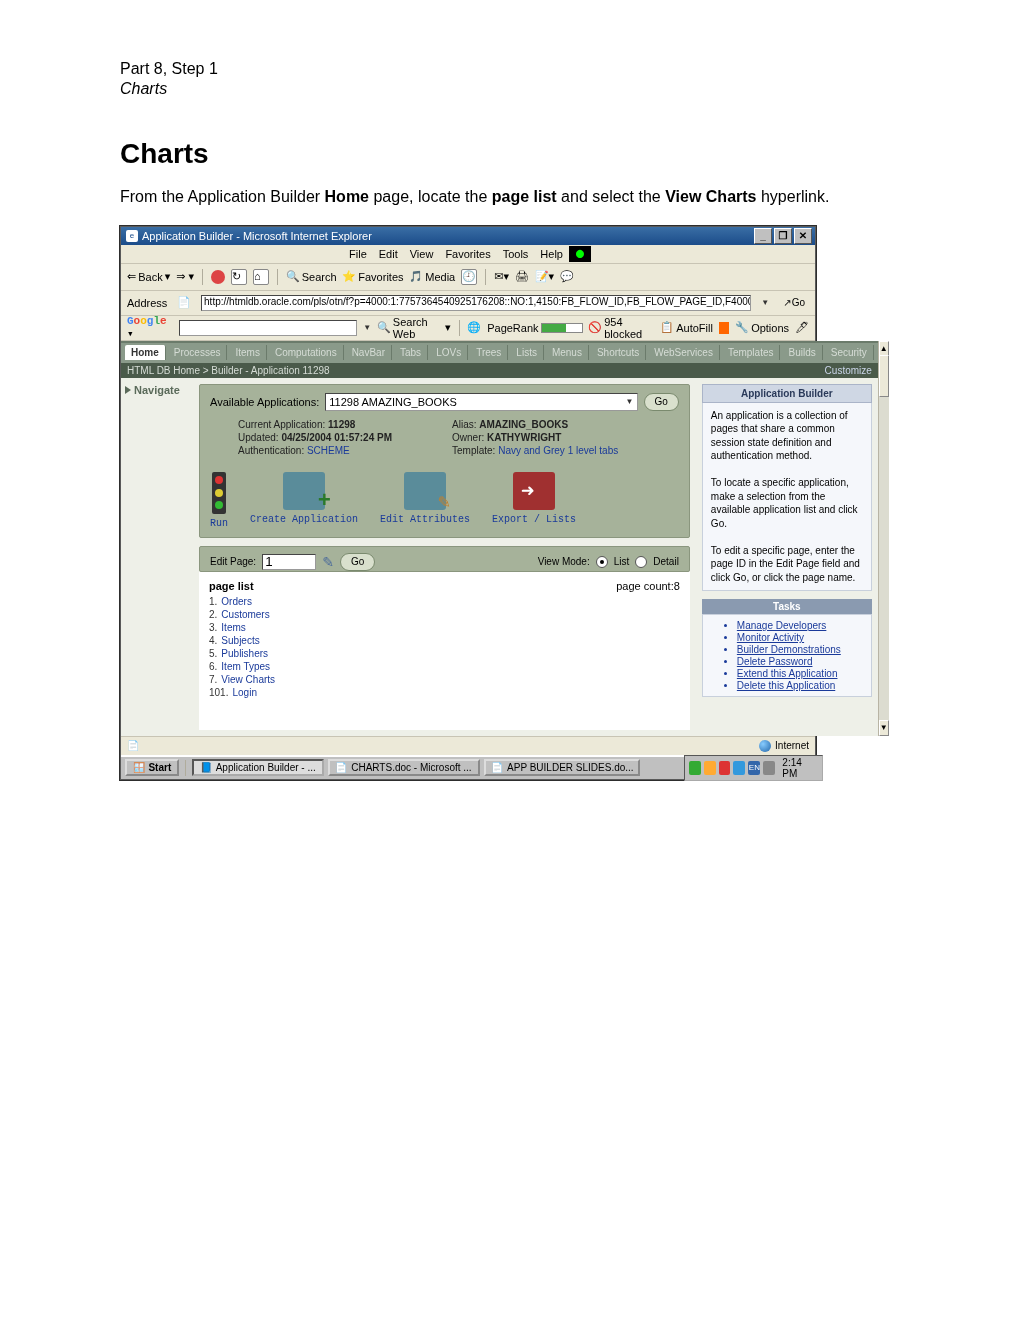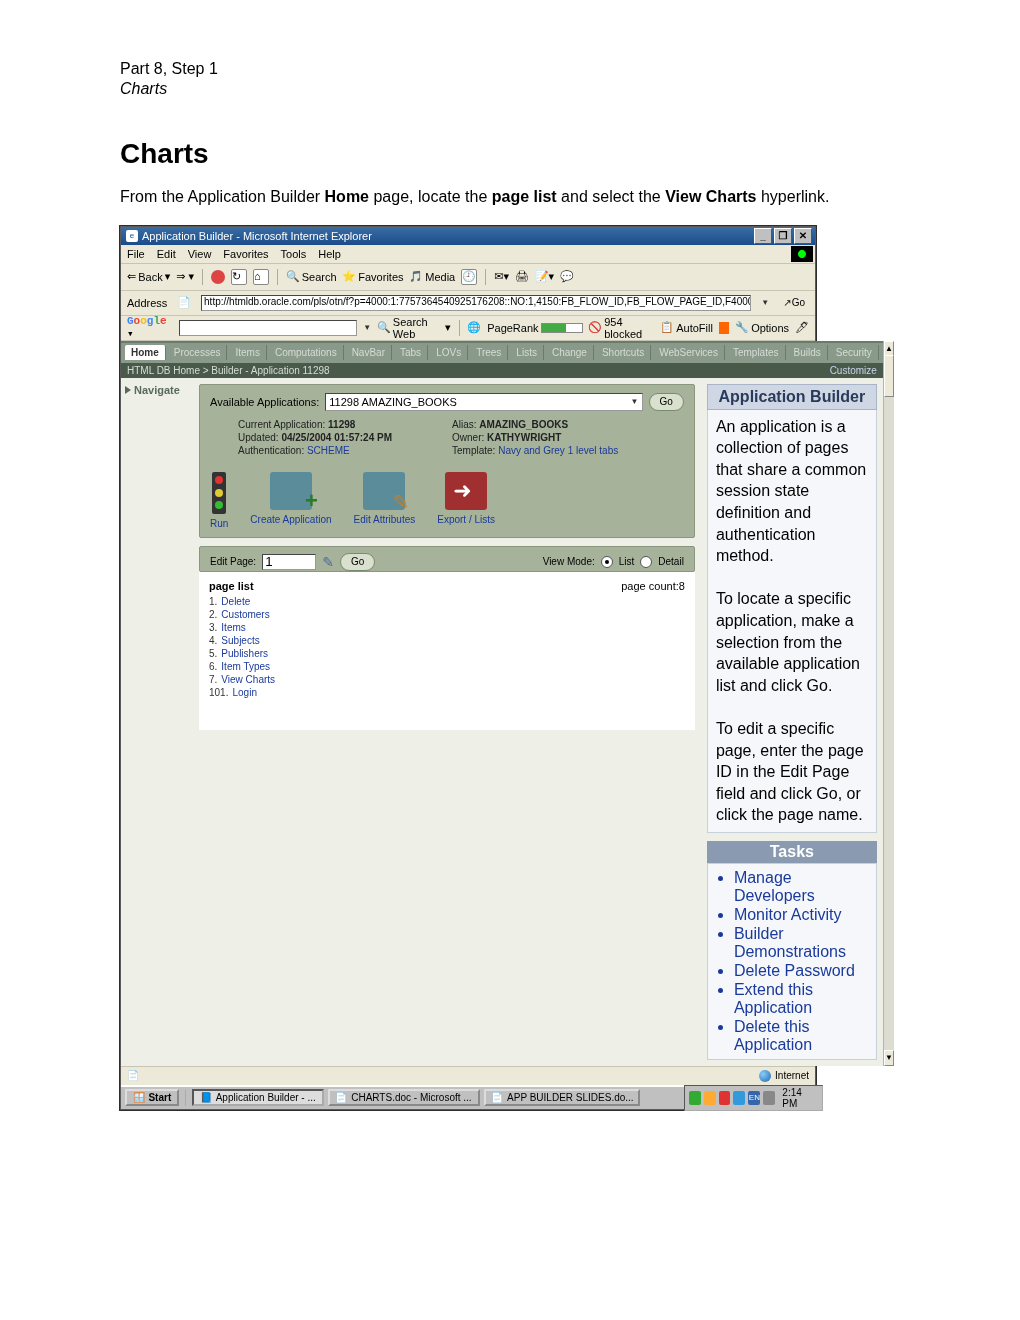--- a/index.html
+++ b/index.html
@@ -56,21 +56,21 @@
     width:12px;height:12px;background:#fff;border-radius:2px;
     display:inline-flex;align-items:center;justify-content:center;font-size:8px;color:#1b4c8a;
   }
   .win-btns { display:flex; gap:2px;}
   .win-btn {
     width:16px;height:14px;background:#c0c0c0;border:1px solid #fff;border-right-color:#555;border-bottom-color:#555;
     display:flex;align-items:center;justify-content:center;font-size:10px;font-weight:bold;color:#000;
   }
   .win-btn.close{background:#c0c0c0;}
   .menubar {
-    background:#ece9d8;display:flex;align-items:center;justify-content:space-between;height:18px;border-bottom:1px solid #c8c4b4;
+    background:#ece9d8;display:flex;align-items:center;justify-content:center;height:18px;border-bottom:1px solid #c8c4b4;
   }
   .menubar-items{display:flex;gap:12px;padding:0 6px;}
   .menubar-logo{width:22px;height:16px;background:#000;margin-right:2px;display:flex;align-items:center;justify-content:center;color:#0f0;font-size:8px;}
   .toolbar {
     background:#ece9d8;display:flex;align-items:center;gap:6px;padding:2px 6px;height:22px;border-bottom:1px solid #c8c4b4;
   }
   .tb-btn{display:inline-flex;align-items:center;gap:2px;}
   .tb-sep{width:1px;height:16px;background:#b0ac9c;margin:0 2px;}
   .ico{width:14px;height:14px;display:inline-block;border-radius:50%;}
   .ico.stop{background:#d44;}
@@ -105,21 +105,21 @@
   .nav-head{color:#5a6a5a;font-weight:bold;font-size:11px;display:flex;align-items:center;gap:3px;}
   .tri{width:0;height:0;border-top:4px solid transparent;border-bottom:4px solid transparent;border-left:6px solid #5a6a5a;}
   .center-col{flex:1;padding:6px;}
   .app-panel{background:#a6b29a;border:1px solid #8a967e;padding:8px 10px;border-radius:2px;}
   .app-row{display:flex;align-items:center;gap:6px;font-size:11px;}
   .app-select{flex:1;background:#fff;border:1px inset #999;height:16px;padding:0 3px;display:flex;align-items:center;justify-content:space-between;}
   .pill-btn{background:#d9e0cd;border:1px solid #7a8a6e;border-radius:9px;padding:0 10px;height:16px;font-size:10px;display:inline-flex;align-items:center;cursor:pointer;}
   .app-details{display:flex;gap:60px;margin-top:8px;font-size:10px;color:#222;margin-left:28px;}
   .detail-col div{margin-bottom:2px;}
   .lnk{color:#1a3a9a;cursor:pointer;}
-  .icon-row{display:flex;gap:22px;margin-top:14px;}
+  .icon-row{display:flex;gap:22px;margin-top:14px;font-family:Liberation Mono, monospace;}
   .big-icon{display:flex;flex-direction:column;align-items:center;gap:4px;font-size:10px;}
   .big-icon .shape{width:42px;height:38px;background:#5a8c9a;position:relative;border-radius:3px;}
   .traffic{width:14px;height:38px;background:#333;border-radius:2px;display:flex;flex-direction:column;align-items:center;justify-content:space-around;padding:2px 0;}
   .traffic span{width:8px;height:8px;border-radius:50%;}
   .shape.plus::after{content:"+";position:absolute;right:-6px;bottom:-4px;font-size:22px;font-weight:bold;color:#2a7a2a;}
   .shape.pencil::after{content:"✎";position:absolute;right:-4px;bottom:-4px;font-size:20px;color:#c08030;}
   .shape.export{background:#a03030;}
   .shape.export::before{content:"➜";position:absolute;left:8px;top:6px;font-size:22px;color:#fff;}
   .run-label{color:#1a3a9a;}
   
@@ -132,27 +132,27 @@
   .radio.on::after{content:"";width:4px;height:4px;background:#000;border-radius:50%;}
   
   .page-list-area{background:#fff;padding:8px 10px 30px 10px;}
   .pl-head{display:flex;justify-content:space-between;font-size:11px;font-weight:bold;margin-bottom:4px;}
   .pl-head .count{font-weight:normal;}
   .pl-items{list-style:none;margin:0;padding:0;font-size:10px;}
   .pl-items li{margin:2px 0;}
   .pl-items .num{color:#333;margin-right:4px;}
   .pl-items .plink{color:#1a3a9a;cursor:pointer;}
   
-  .right-col{width:170px;padding:6px;font-size:16px;}
+  .right-col{width:170px;padding:6px;font-size:10px;}
   .side-head{background:#cfd7e4;color:#2a3a5a;font-weight:bold;text-align:center;padding:3px 0;border:1px solid #aab4c8;}
   .side-body{border:1px solid #c8d0dc;border-top:none;background:#f5f7fb;padding:6px 8px;line-height:1.35;}
   .tasks-head{background:#8a9ab0;color:#fff;text-align:center;font-weight:bold;padding:2px 0;margin-top:8px;}
   .tasks-body{border:1px solid #c8d0dc;background:#f5f7fb;padding:4px 8px;}
   .tasks-body ul{margin:0;padding-left:14px;}
-  .tasks-body li{color:#1a3a9a;margin:1px 4px;cursor:pointer;}
+  .tasks-body li{color:#1a3a9a;margin:1px 12px;cursor:pointer;text-decoration:underline;}
   
   .scrollbar-v{width:14px;background:#dcdcd0;border-left:1px solid #b8b4a4;position:relative;}
   .sb-btn{height:14px;background:#ece9d8;border:1px solid #fff;border-right-color:#888;border-bottom-color:#888;display:flex;align-items:center;justify-content:center;font-size:8px;}
   .sb-thumb{position:absolute;top:14px;left:0;right:0;height:40px;background:#ece9d8;border:1px solid #fff;border-right-color:#888;border-bottom-color:#888;}
   
   .statusbar{height:18px;background:#ece9d8;border-top:1px solid #c8c4b4;display:flex;align-items:center;justify-content:space-between;padding:0 6px;font-size:10px;}
   .status-right{display:flex;align-items:center;gap:4px;}
   .globe{width:12px;height:12px;border-radius:50%;background:radial-gradient(circle at 4px 4px,#8cf,#26a);}
   
   .taskbar{height:22px;background:#c0c0c0;border-top:2px solid #fff;display:flex;align-items:center;justify-content:space-between;padding:0 4px;font-size:10px;}
@@ -254,21 +254,21 @@
         <div class="nav-tabs" id="nav-tabs">
             <span class="nav-tab active">Home</span>
             <span class="nav-tab">Processes</span>
             <span class="nav-tab">Items</span>
             <span class="nav-tab">Computations</span>
             <span class="nav-tab">NavBar</span>
             <span class="nav-tab">Tabs</span>
             <span class="nav-tab">LOVs</span>
             <span class="nav-tab">Trees</span>
             <span class="nav-tab">Lists</span>
-            <span class="nav-tab">Change</span>
+            <span class="nav-tab">Menus</span>
             <span class="nav-tab">Shortcuts</span>
             <span class="nav-tab">WebServices</span>
             <span class="nav-tab">Templates</span>
             <span class="nav-tab">Builds</span>
             <span class="nav-tab">Security</span>
           </div>
         <div class="breadcrumb">
           <span>HTML DB Home &gt; Builder - Application 11298</span>
           <span class="customize">Customize</span>
         </div>
@@ -342,21 +342,21 @@
                   <span>Detail</span>
               </div>
             </div>
 
             <div class="page-list-area">
               <div class="pl-head">
                 <span>page list</span>
                 <span class="count"><span>page count:</span><span>8</span></span>
               </div>
               <ol class="pl-items" id="pl-items">
-                  <li><span class="num">1.</span><span class="plink">Delete</span></li>
+                  <li><span class="num">1.</span><span class="plink">Orders</span></li>
                   <li><span class="num">2.</span><span class="plink">Customers</span></li>
                   <li><span class="num">3.</span><span class="plink">Items</span></li>
                   <li><span class="num">4.</span><span class="plink">Subjects</span></li>
                   <li><span class="num">5.</span><span class="plink">Publishers</span></li>
                   <li><span class="num">6.</span><span class="plink">Item Types</span></li>
                   <li><span class="num">7.</span><span class="plink">View Charts</span></li>
                   <li><span class="num">101.</span><span class="plink">Login</span></li>
                 </ol>
             </div>
           </div>

